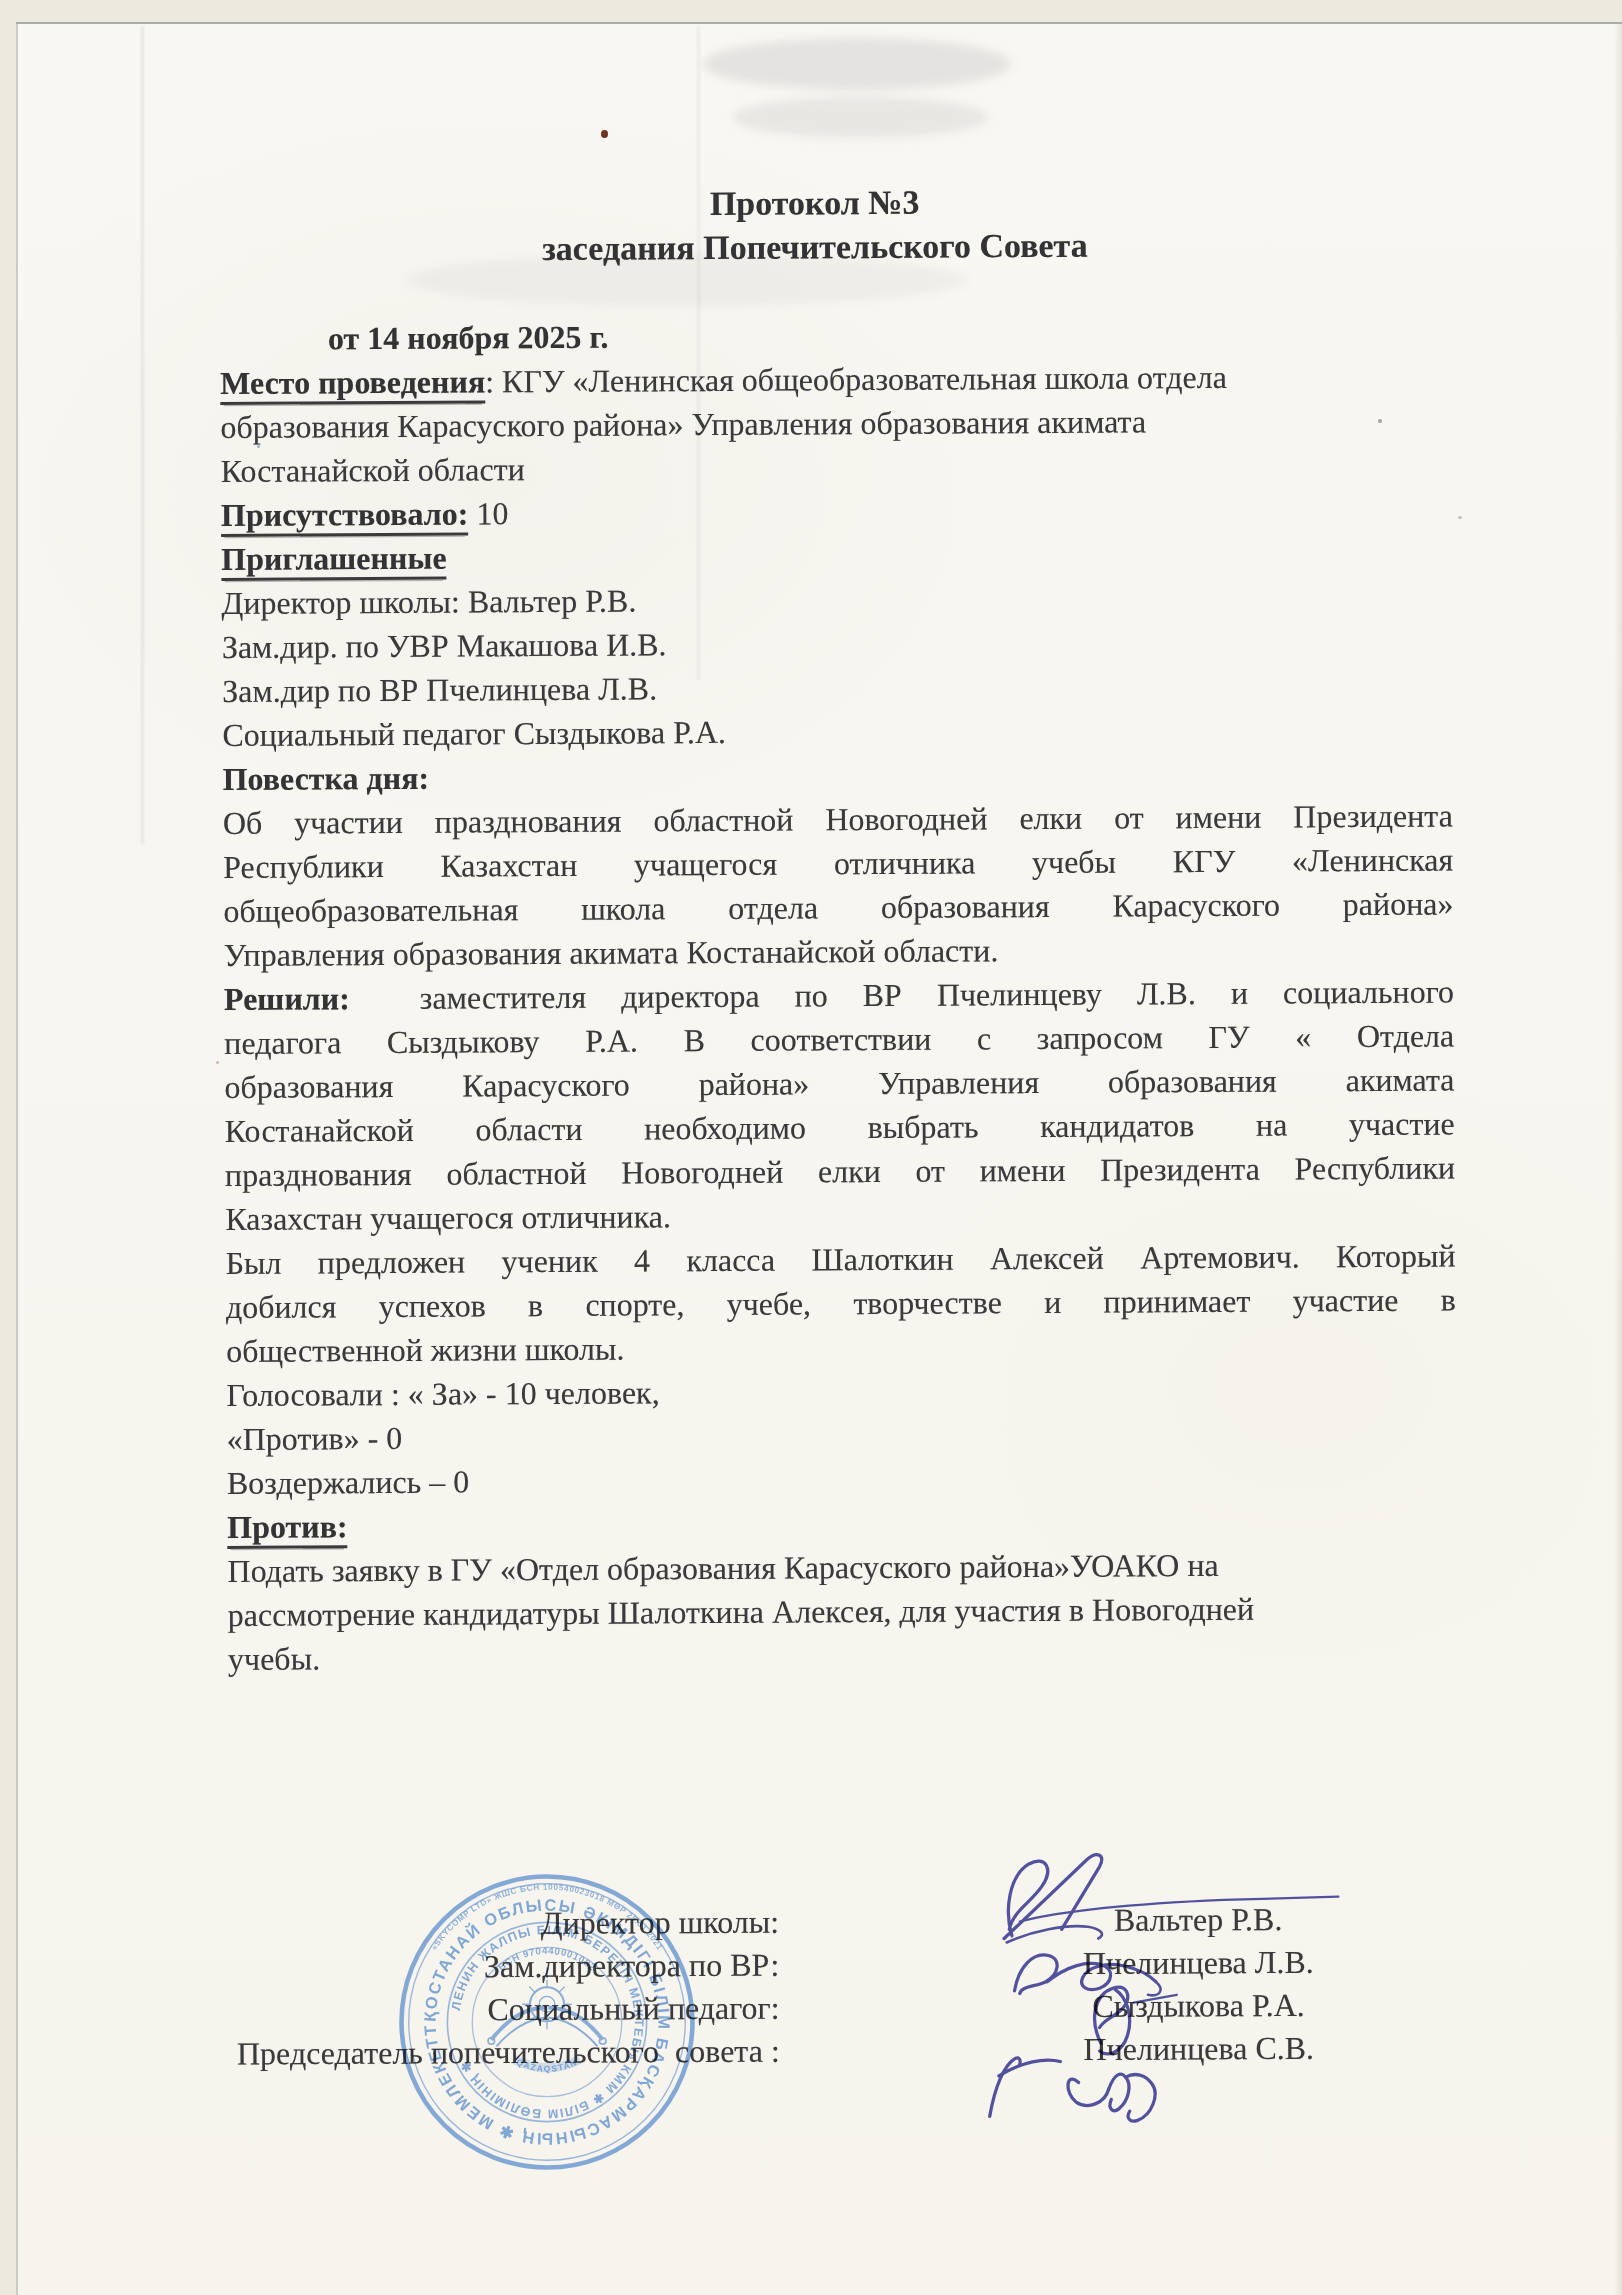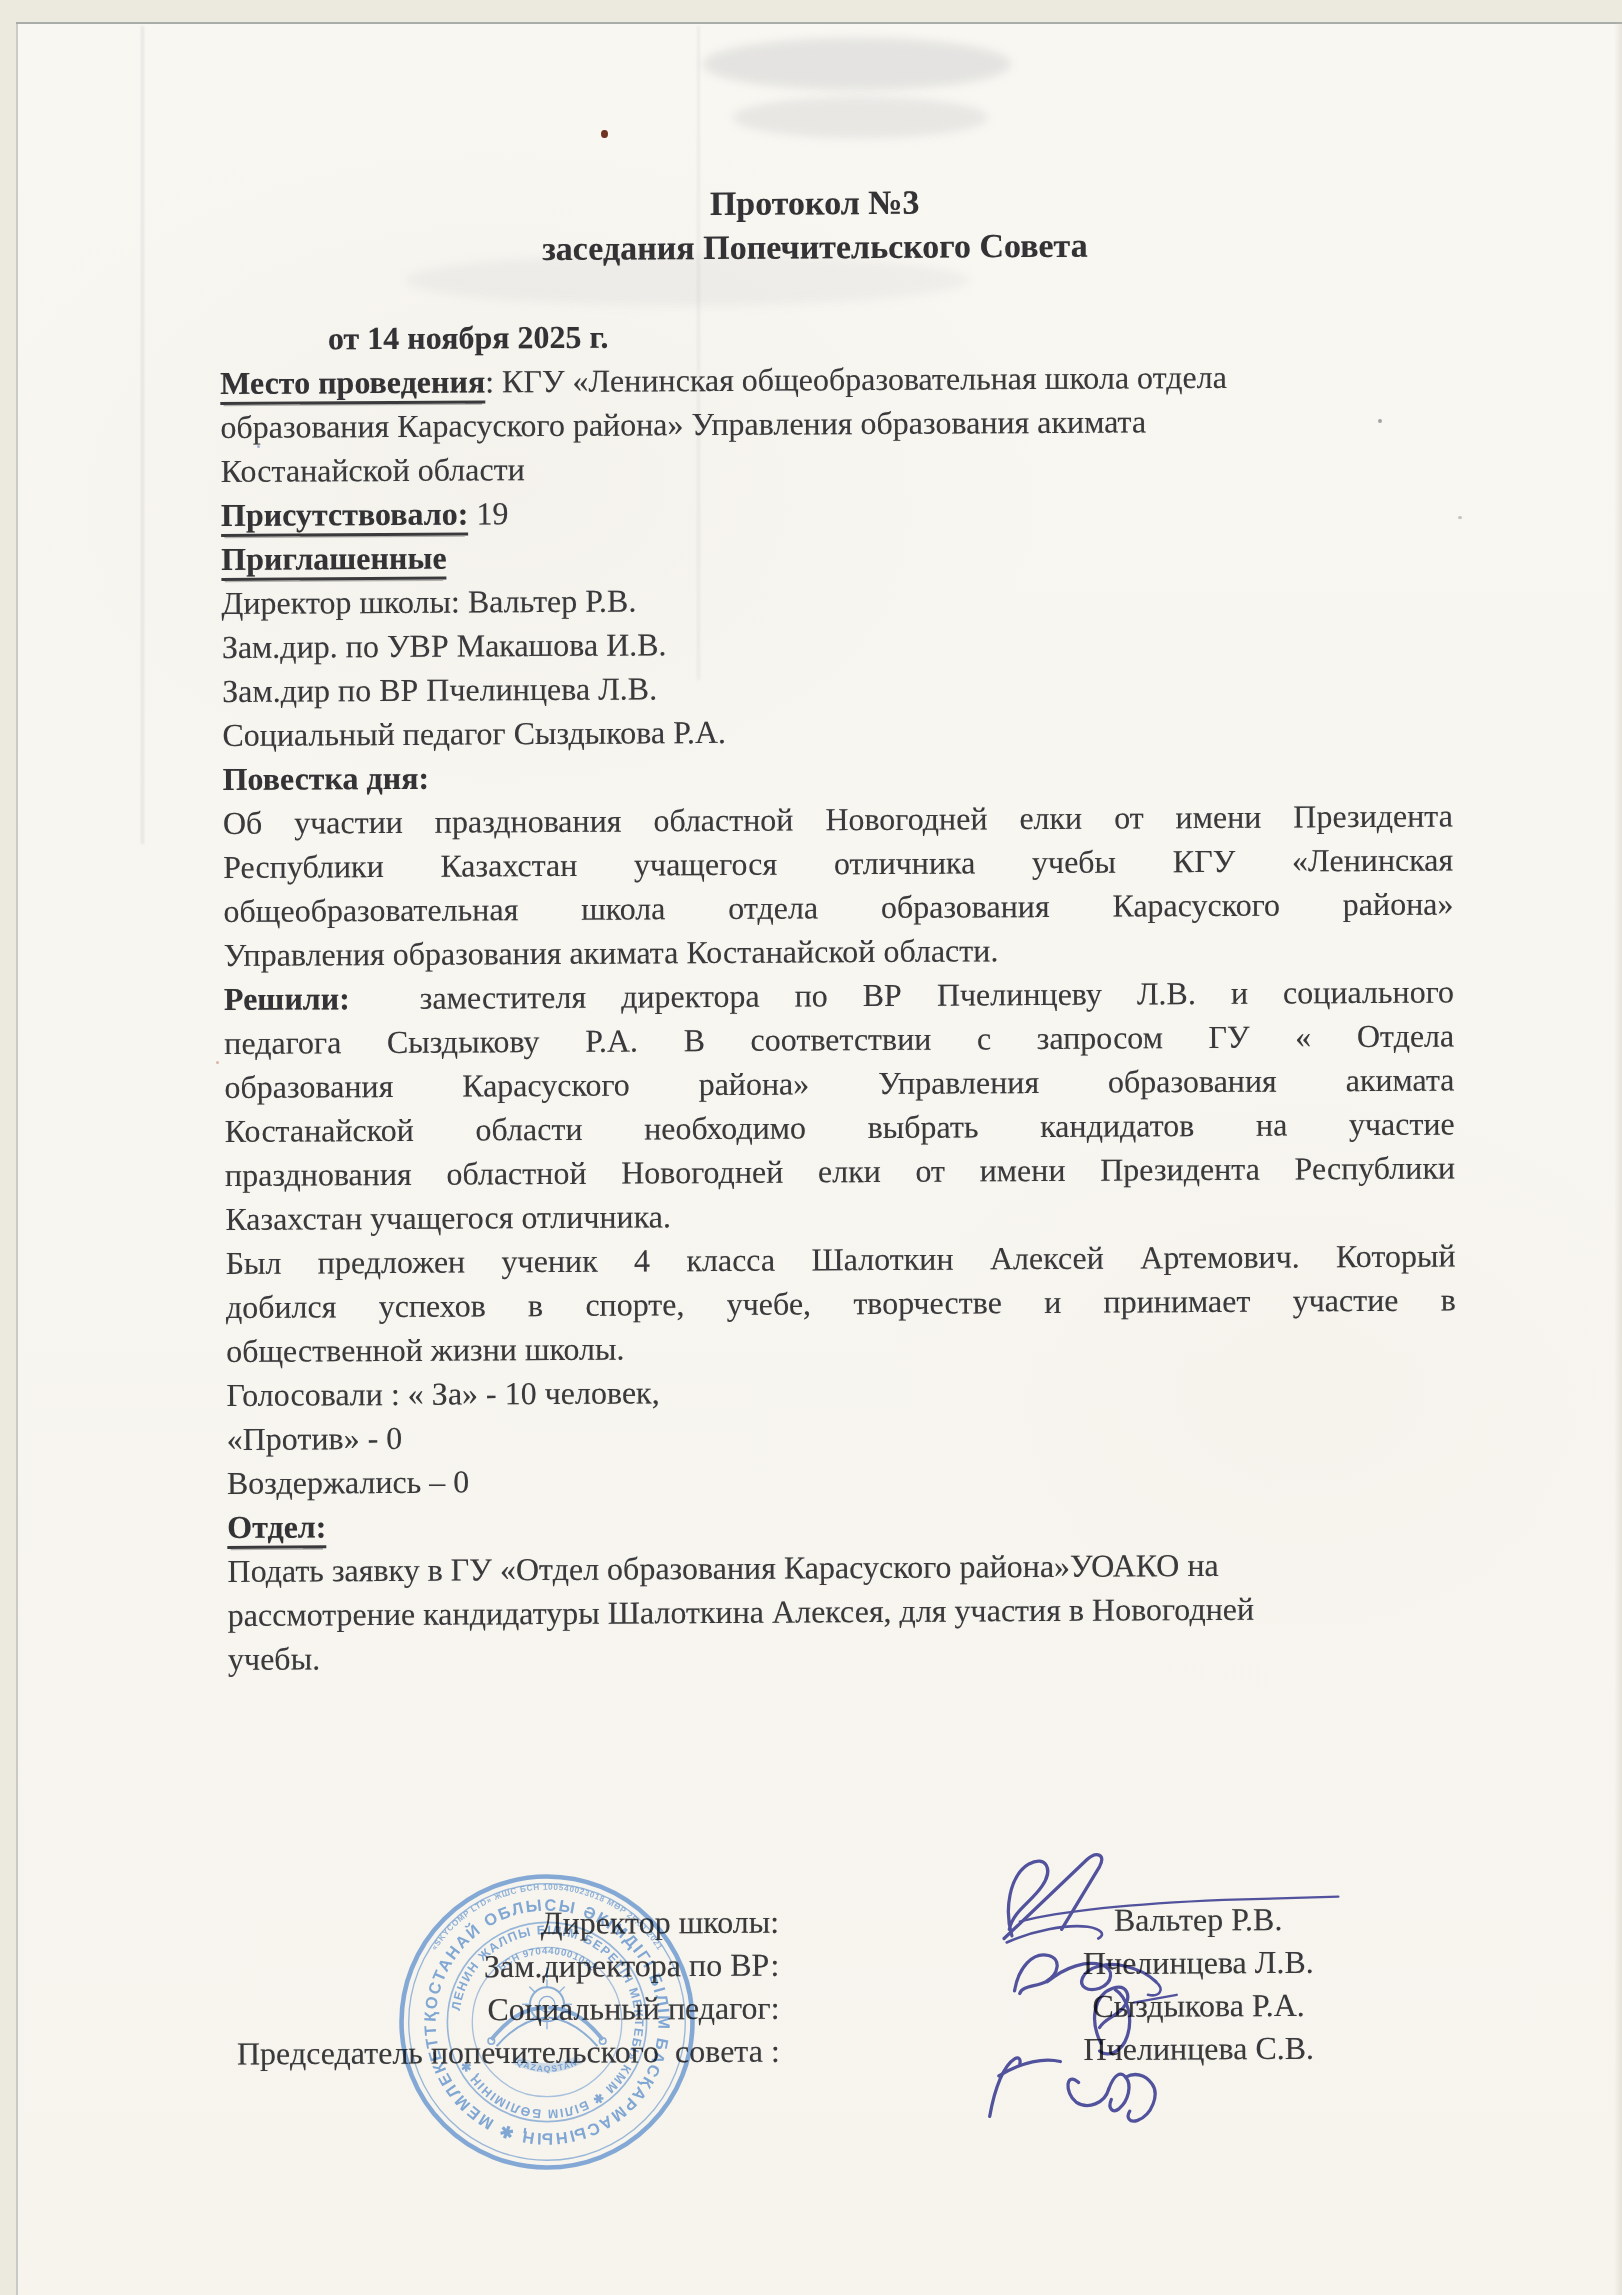--- a/index.html
+++ b/index.html
@@ -87,21 +87,21 @@
 <div class="speck sp5"></div>
 
 <div class="doc">
     <div class="line c t"><span class="b ">Протокол №3</span></div>
     <div class="line c t"><span class="b ">заседания Попечительского Совета</span></div>
     <div class="line l"></div>
     <div class="line l" style="padding-left: 108px;"><span class="b ">от 14 ноября 2025 г.</span></div>
     <div class="line l"><span class="b u">Место проведения</span><span class="">: КГУ «Ленинская общеобразовательная школа отдела</span></div>
     <div class="line l"><span class="">образования Карасуского района» Управления образования акимата</span></div>
     <div class="line l"><span class="">Костанайской области</span></div>
-    <div class="line l"><span class="b u">Присутствовало:</span><span class=""> 19</span></div>
+    <div class="line l"><span class="b u">Присутствовало:</span><span class=""> 10</span></div>
     <div class="line l"><span class="b u">Приглашенные</span></div>
     <div class="line l"><span class="">Директор школы: Вальтер Р.В.</span></div>
     <div class="line l"><span class="">Зам.дир. по УВР Макашова И.В.</span></div>
     <div class="line l"><span class="">Зам.дир по ВР Пчелинцева Л.В.</span></div>
     <div class="line l"><span class="">Социальный педагог Сыздыкова Р.А.</span></div>
     <div class="line l"><span class="b ">Повестка дня:</span></div>
     <div class="line j"><span class="">Об участии празднования областной Новогодней елки от имени Президента</span></div>
     <div class="line j"><span class="">Республики Казахстан учащегося отличника учебы КГУ «Ленинская</span></div>
     <div class="line j"><span class="">общеобразовательная школа отдела образования Карасуского района»</span></div>
     <div class="line l"><span class="">Управления образования акимата Костанайской области.</span></div>
@@ -110,21 +110,21 @@
     <div class="line j"><span class="">образования Карасуского района» Управления образования акимата</span></div>
     <div class="line j"><span class="">Костанайской области необходимо выбрать кандидатов на участие</span></div>
     <div class="line j"><span class="">празднования областной Новогодней елки от имени Президента Республики</span></div>
     <div class="line l"><span class="">Казахстан учащегося отличника.</span></div>
     <div class="line j"><span class="">Был предложен ученик 4 класса Шалоткин Алексей Артемович. Который</span></div>
     <div class="line j"><span class="">добился успехов в спорте, учебе, творчестве и принимает участие в</span></div>
     <div class="line l"><span class="">общественной жизни школы.</span></div>
     <div class="line l"><span class="">Голосовали : « За» - 10 человек,</span></div>
     <div class="line l"><span class="">«Против» - 0</span></div>
     <div class="line l"><span class="">Воздержались – 0</span></div>
-    <div class="line l"><span class="b u">Отдел:</span></div>
+    <div class="line l"><span class="b u">Против:</span></div>
     <div class="line l"><span class="">Подать заявку в ГУ «Отдел образования Карасуского района»УОАКО на</span></div>
     <div class="line l"><span class="">рассмотрение кандидатуры Шалоткина Алексея, для участия в Новогодней</span></div>
     <div class="line l"><span class="">учебы.</span></div>
   </div>
 
 <div class="sigblock">
     <div class="sigrow">
       <div class="lab">Директор школы:</div>
       <div class="nm">Вальтер Р.В.</div>
     </div>

